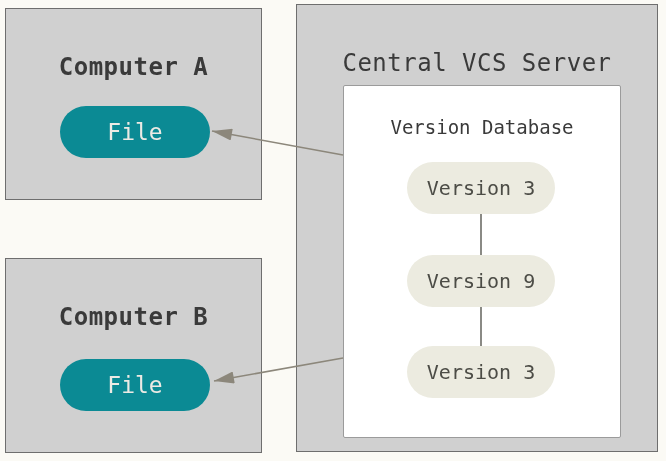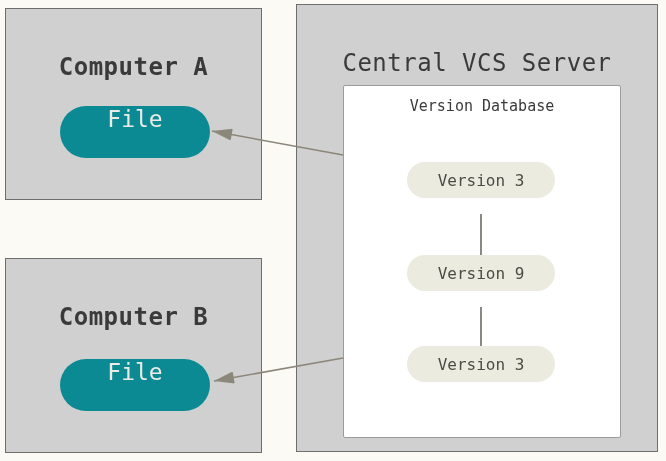--- a/index.html
+++ b/index.html
@@ -29,20 +29,21 @@
   }
   .file-pill {
     position: absolute;
     width: 150px;
     height: 52px;
     border-radius: 26px;
     background: var(--teal, #0b8a94);
     color: var(--teal-text, #eceae4);
     font-size: 23px;
     display: flex;
+    align-items: center;
     justify-content: center;
   }
   #computer-a { left: 5px; top: 8px; width: 257px; height: 192px; }
   #computer-b { left: 5px; top: 258px; width: 257px; height: 195px; }
   #computer-a .box-title, #computer-b .box-title { top: 46px; font-weight: bold; }
   #computer-a .file-pill { left: 54px; top: 97px; }
   #computer-b .file-pill { left: 54px; top: 100px; }
 
   #server { left: 296px; top: 4px; width: 362px; height: 448px; }
   #server .box-title { top: 26px; margin-top: 20px; }
@@ -51,36 +52,36 @@
     position: absolute;
     left: 46px; top: 80px;
     width: 278px; height: 353px;
     background: #ffffff;
     border: 1.5px solid var(--dbbox-border, #9b9b9b);
     border-radius: 2px;
     box-sizing: border-box;
   }
   .db-title {
     position: absolute;
-    top: 11px;
+    top: 30px;
     width: 100%;
     text-align: center;
     color: var(--text-dark, #3a3a3a);
-    font-size: 15px;
+    font-size: 19px;
     white-space: nowrap;
   }
   .version-pill {
     position: absolute;
     left: 63px;
     width: 148px;
-    height: 36px;
+    height: 52px;
     border-radius: 26px;
     background: var(--pill-fill, #ecebe0);
     color: var(--pill-text, #4c4c46);
-    font-size: 16px;
+    font-size: 20px;
     display: flex;
     align-items: center;
     justify-content: center;
   }
   #version-3 { top: 76px; }
   #version-2 { top: 169px; }
   #version-1 { top: 260px; }
   .version-link {
     position: absolute;
     left: 136px;

